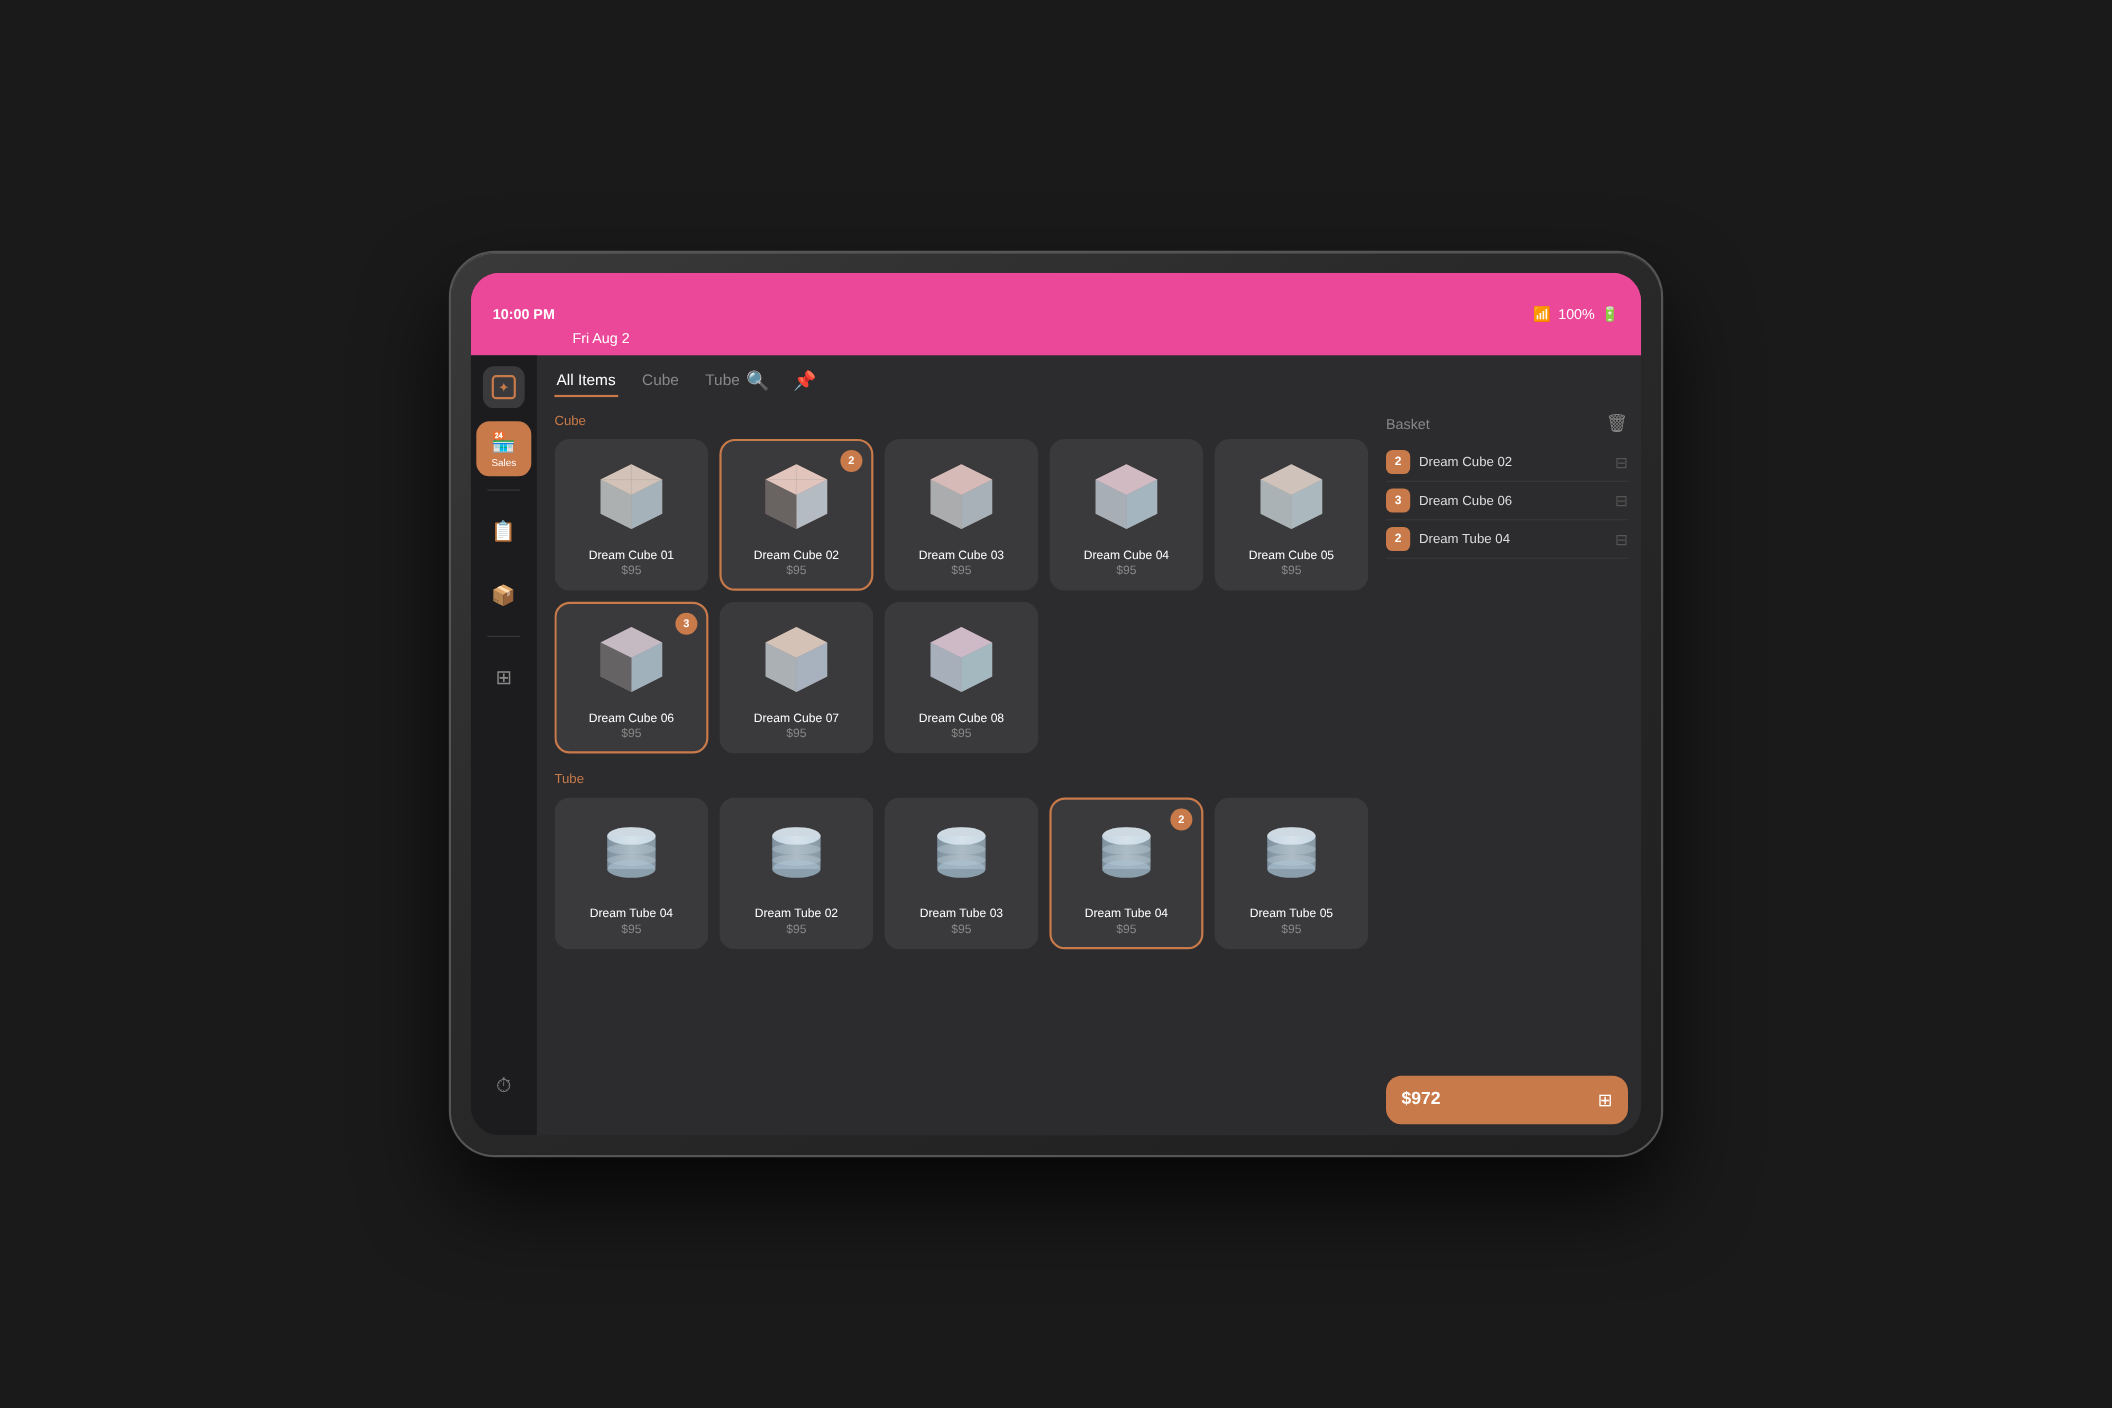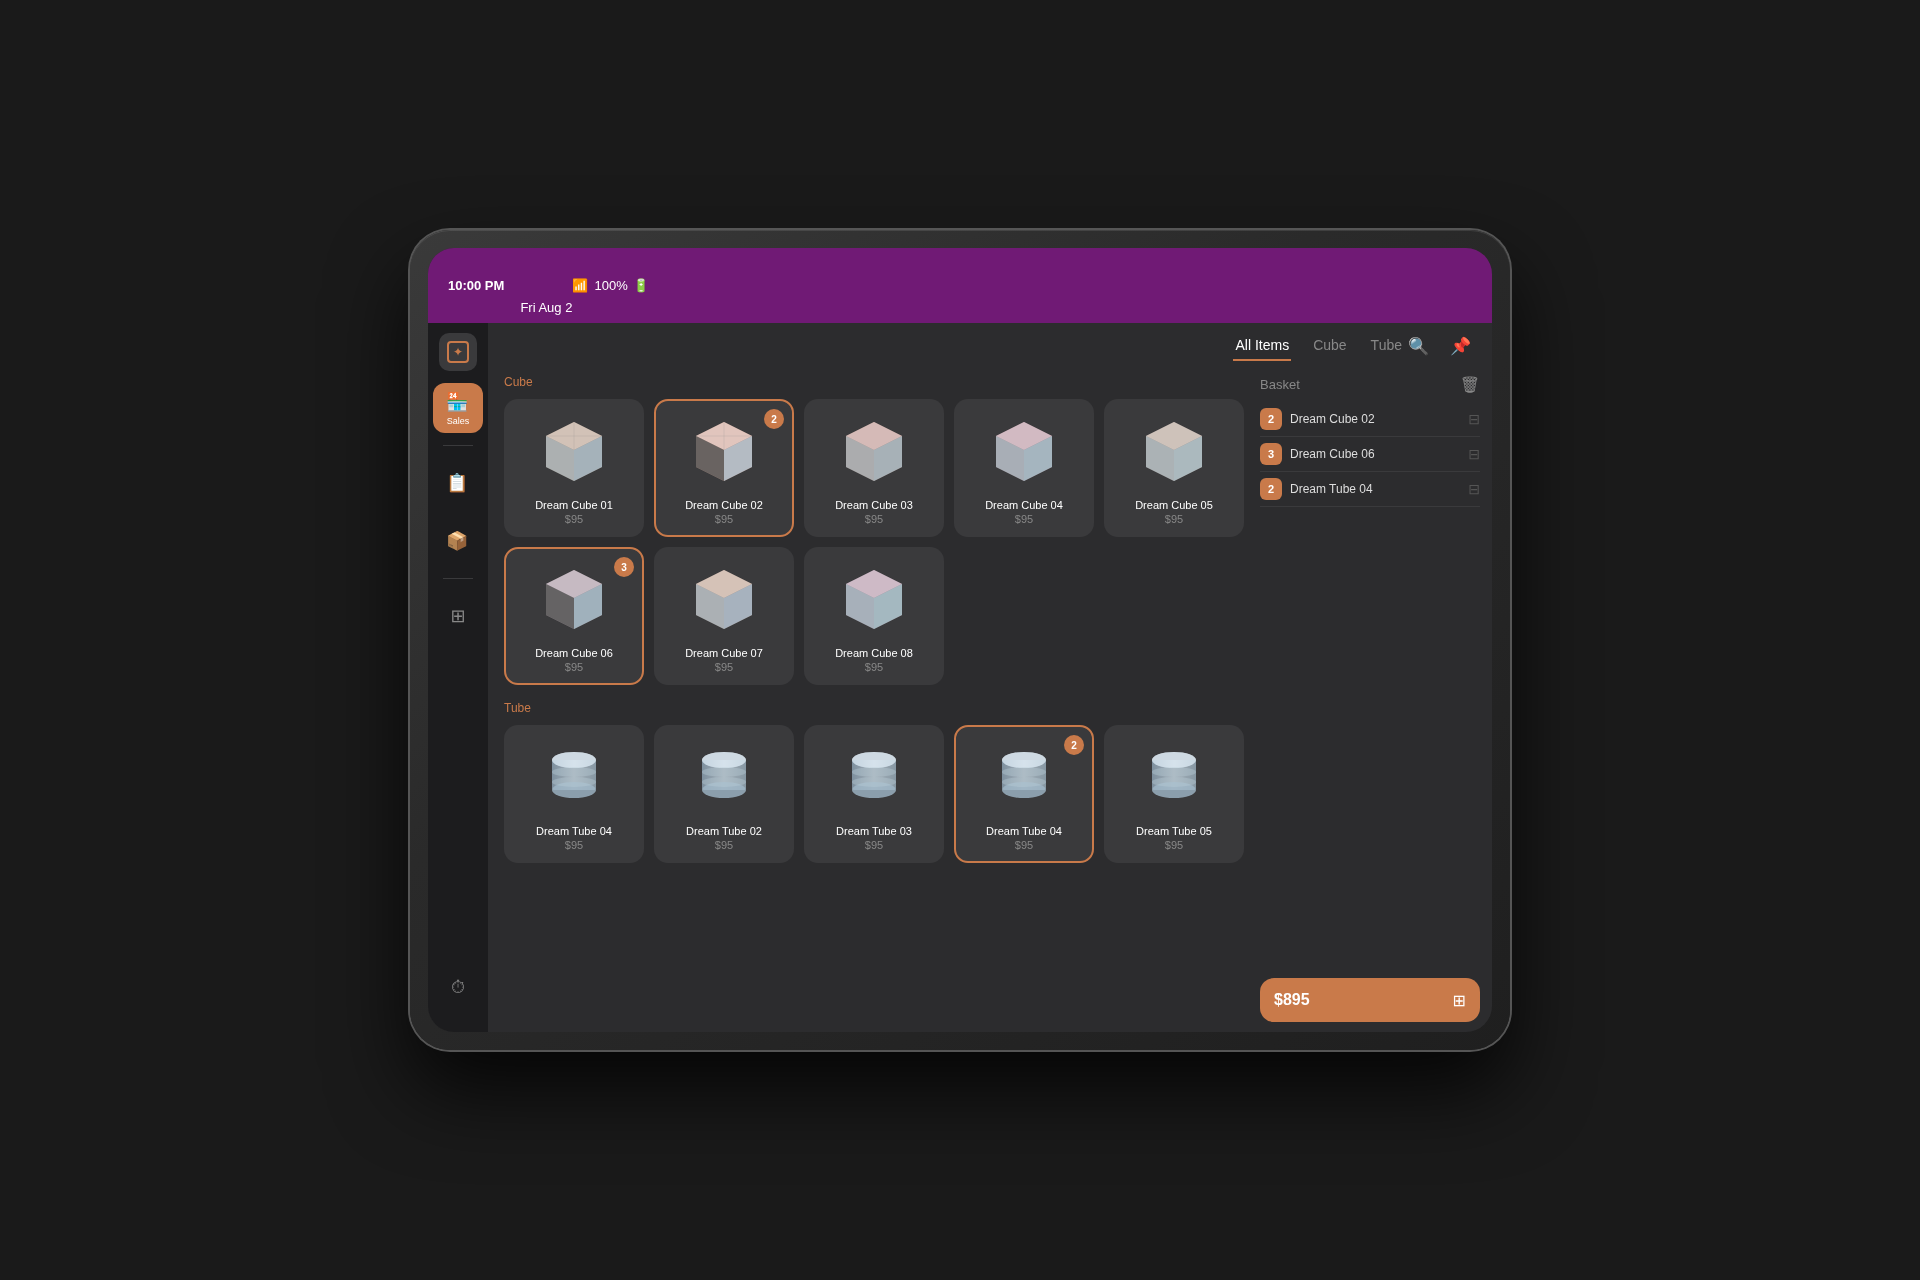--- a/index.html
+++ b/index.html
@@ -39,24 +39,24 @@
       background: #2c2c2e;
       border-radius: 26px;
       overflow: hidden;
       display: flex;
       flex-direction: column;
     }
 
     
     .status-bar {
       display: flex;
-      justify-content: flex-start;
+      justify-content: space-between;
       align-items: center;
       padding: 8px 20px;
-      background: #701a75;
+      background: #ec4899;
       flex-shrink: 0;
     }
     .status-time { color: #fff; font-size: 13px; font-weight: 600; }
     .status-date { color: #fff; font-size: 13px; margin-left: 8px; margin-top: 44px; }
     .status-right { display: flex; align-items: center; gap: 6px; }
 
     
     .app-area {
       flex: 1;
       display: flex;
@@ -131,21 +131,21 @@
       flex: 1;
       display: flex;
       flex-direction: column;
       overflow: hidden;
     }
 
     
     .top-nav {
       display: flex;
       align-items: center;
-      justify-content: flex-end;
+      justify-content: flex-start;
       padding: 8px 16px 0;
       flex-shrink: 0;
     }
     .tab-bar {
       display: flex;
       gap: 20px;
       align-items: flex-end;
     }
     .tab {
       padding: 6px 2px;
@@ -672,21 +672,21 @@
 
                 <div class="basket-item">
                   <div class="basket-item-qty">2</div>
                   <span class="basket-item-name">Dream Tube 04</span>
                   <span class="basket-item-remove">⊟</span>
                 </div>
 
               </div>
 
               <button class="checkout-btn">
-                <span class="checkout-total">$895</span>
+                <span class="checkout-total">$972</span>
                 <span class="checkout-icon">⊞</span>
               </button>
             </div>
 
           </div>
         </div>
       </div>
     </div>
   </div>
 </div>

